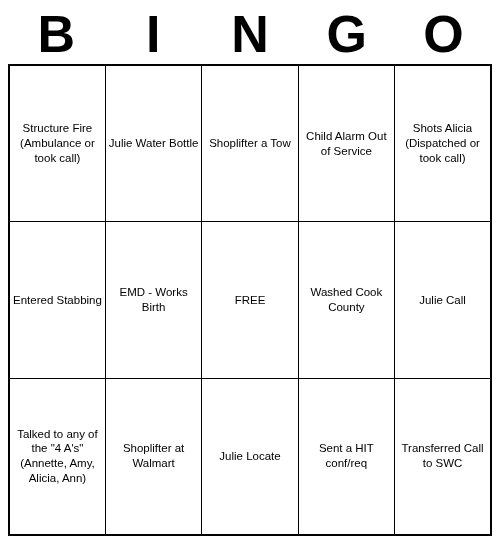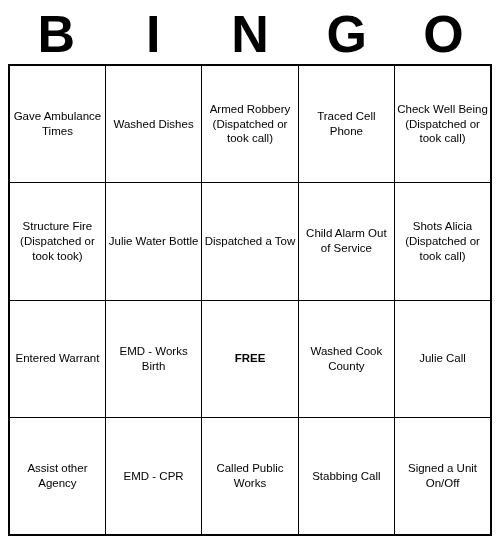--- a/index.html
+++ b/index.html
@@ -42,58 +42,51 @@
       vertical-align: middle;
       font-size: 11.5px;
       font-family: Arial, sans-serif;
       padding: 3px 2px;
       width: 20%;
       height: 88px;
       line-height: 1.3;
     }
     .free-cell {
       font-size: 20px;
-      font-weight: bold;
+      font-weight: normal;
     }
   </style>
 </head>
 <body>
 
 <div class="bingo-title">
   <span class="bingo-letter">B</span>
   <span class="bingo-letter">I</span>
   <span class="bingo-letter">N</span>
   <span class="bingo-letter">G</span>
   <span class="bingo-letter">O</span>
 </div>
 
 <table class="bingo-grid">
   <tbody id="grid-body">
-  <tr>
-        <td>Gave Ambulance Times</td>
-        <td>Washed Dishes</td>
-        <td>Armed Robbery (Dispatched or took call)</td>
-        <td>Traced Cell Phone</td>
-        <td>Check Well Being (Dispatched or took call)</td>
-      </tr>
       <tr>
-        <td>Structure Fire (Dispatched or took took)</td>
+        <td>Structure Fire (Ambulance or took call)</td>
         <td>Julie Water Bottle</td>
-        <td>Dispatched a Tow</td>
+        <td>Shoplifter a Tow</td>
         <td>Child Alarm Out of Service</td>
         <td>Shots Alicia (Dispatched or took call)</td>
       </tr>
       <tr>
-        <td>Entered Warrant</td>
+        <td>Entered Stabbing</td>
         <td>EMD - Works Birth</td>
         <td class="free-cell">FREE</td>
         <td>Washed Cook County</td>
         <td>Julie Call</td>
       </tr>
       <tr>
-        <td>Assist other Agency</td>
-        <td>EMD - CPR</td>
-        <td>Called Public Works</td>
-        <td>Stabbing Call</td>
-        <td>Signed a Unit On/Off</td>
+        <td>Talked to any of the "4 A's" (Annette, Amy, Alicia, Ann)</td>
+        <td>Shoplifter at Walmart</td>
+        <td>Julie Locate</td>
+        <td>Sent a HIT conf/req</td>
+        <td>Transferred Call to SWC</td>
       </tr>
     </tbody>
 </table>
 
 </body></html>

